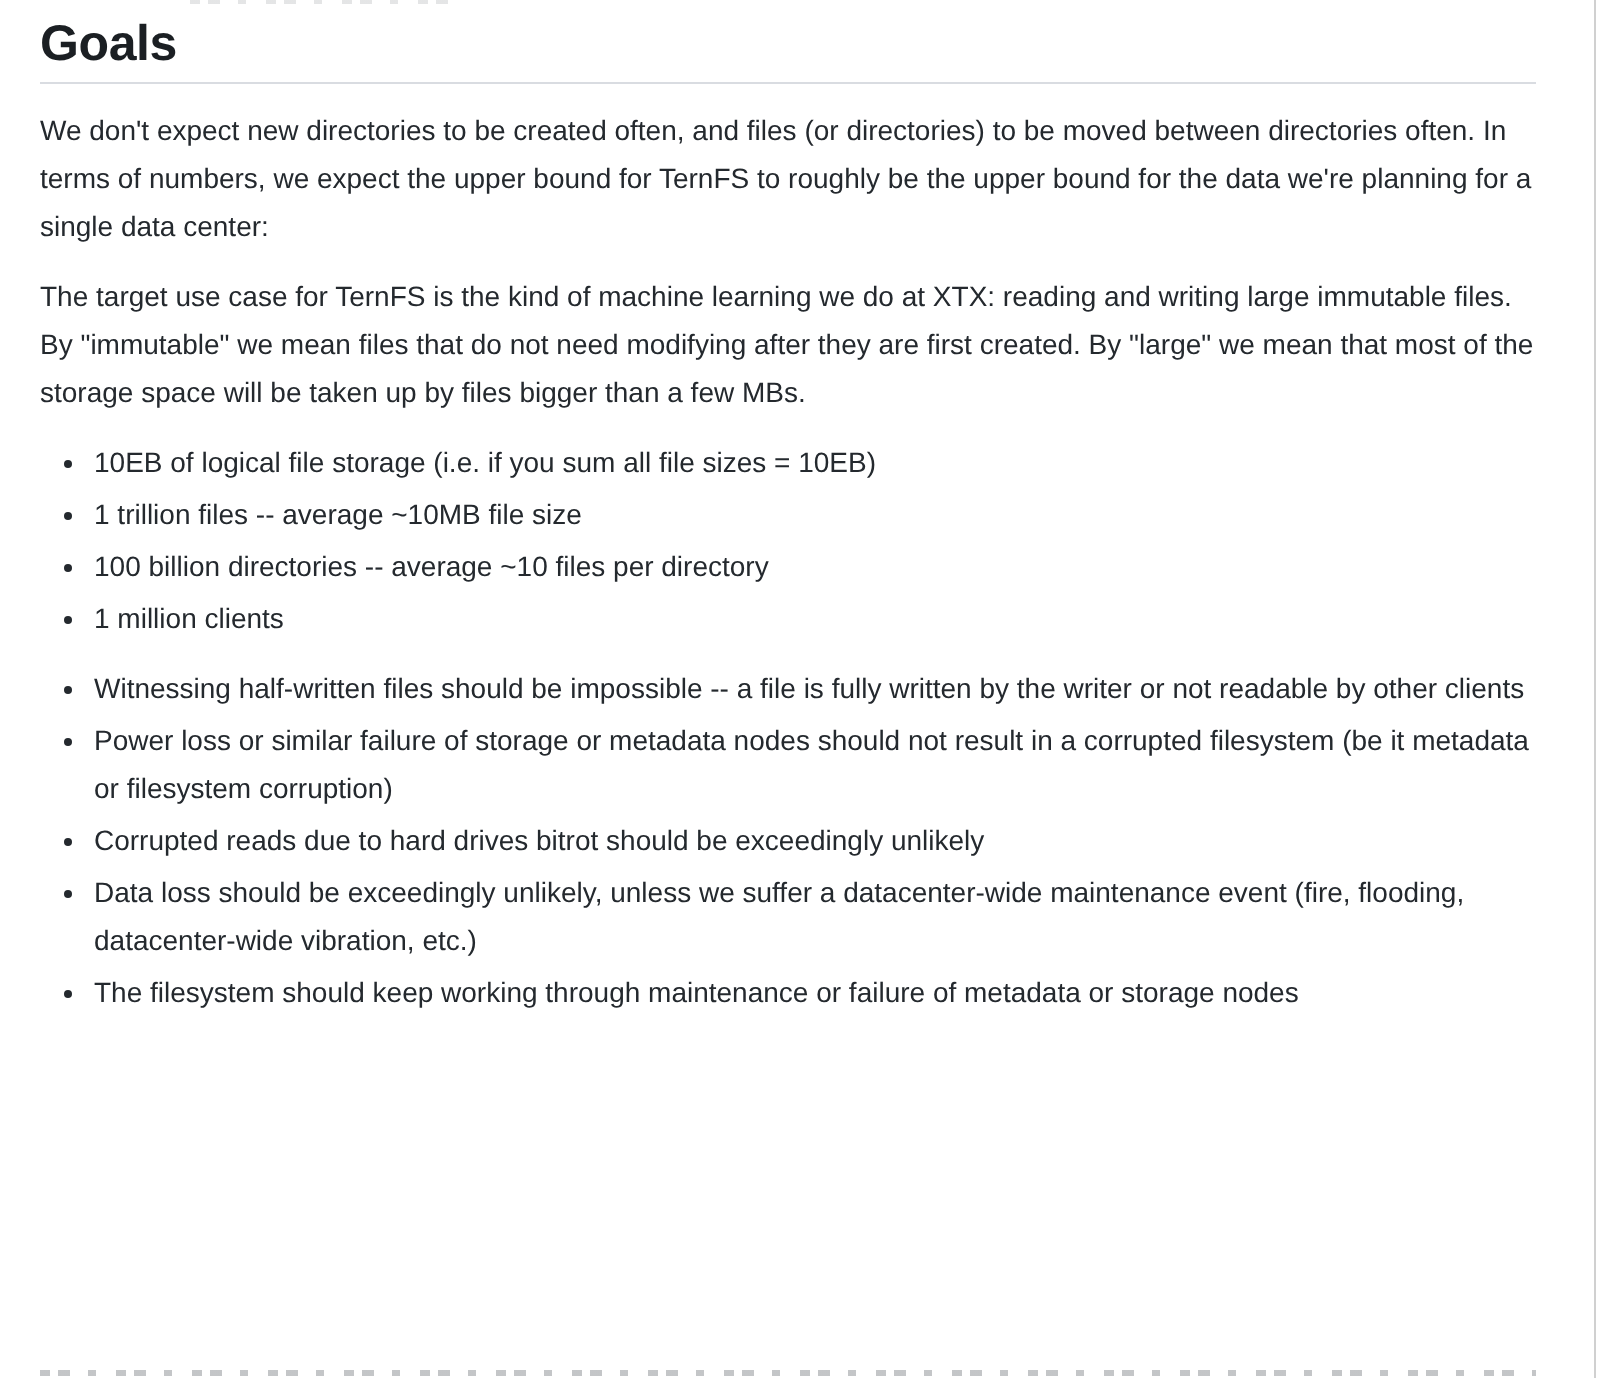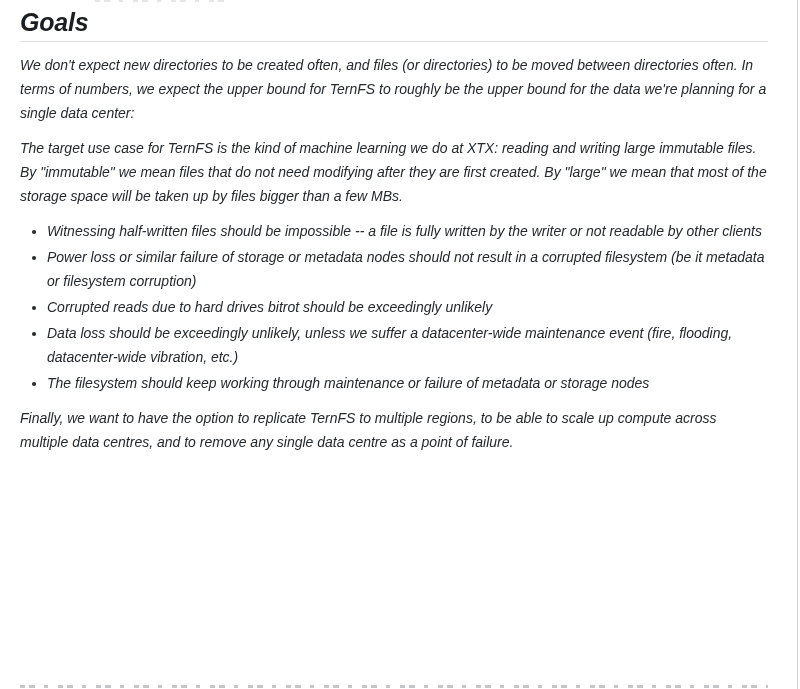--- a/index.html
+++ b/index.html
@@ -18,21 +18,20 @@
     height: 689px;
     overflow: hidden;
     position: relative;
     font-family: "Liberation Sans", "DejaVu Sans", sans-serif;
     color: var(--text);
     -webkit-font-smoothing: antialiased;
   }
   .content {
     padding: 9px 0 0 20px;
     width: 748px;
-    font-style: italic;
   }
   h1.page-title {
     margin: 0;
     font-size: 25px;
     line-height: 26px;
     font-weight: 700;
     letter-spacing: -0.2px;
     color: var(--heading);
     padding-bottom: 6px;
     border-bottom: 1px solid var(--divider);
@@ -91,30 +90,35 @@
 
 <div class="clip-strip clip-prev"></div>
 
 <div class="content">
   <h1 class="page-title">Goals</h1>
 
   <p class="body-para">We don't expect new directories to be created often, and files (or directories) to be moved between directories often. In terms of numbers, we expect the upper bound for TernFS to roughly be the upper bound for the data we're planning for a single data center:</p>
 
   <p class="body-para">The target use case for TernFS is the kind of machine learning we do at XTX: reading and writing large immutable files. By "immutable" we mean files that do not need modifying after they are first created. By "large" we mean that most of the storage space will be taken up by files bigger than a few MBs.</p>
 
+  <ul class="body-list">
+    <li>10EB of logical file storage (i.e. if you sum all file sizes = 10EB)</li>
+    <li>1 trillion files -- average ~10MB file size</li>
+    <li>100 billion directories -- average ~10 files per directory</li>
+    <li>1 million clients</li>
+  </ul>
 
 
 
   <ul class="body-list">
     <li>Witnessing half-written files should be impossible -- a file is fully written by the writer or not readable by other clients</li>
     <li>Power loss or similar failure of storage or metadata nodes should not result in a corrupted filesystem (be it metadata or filesystem corruption)</li>
     <li>Corrupted reads due to hard drives bitrot should be exceedingly unlikely</li>
     <li>Data loss should be exceedingly unlikely, unless we suffer a datacenter-wide maintenance event (fire, flooding, datacenter-wide vibration, etc.)</li>
     <li>The filesystem should keep working through maintenance or failure of metadata or storage nodes</li>
   </ul>
 
 
-  <p class="body-para">Finally, we want to have the option to replicate TernFS to multiple regions, to be able to scale up compute across multiple data centres, and to remove any single data centre as a point of failure.</p>
 </div>
 
 <div class="clip-strip clip-next"></div>
 
 <div class="page-edge"></div>
 
 </body></html>

